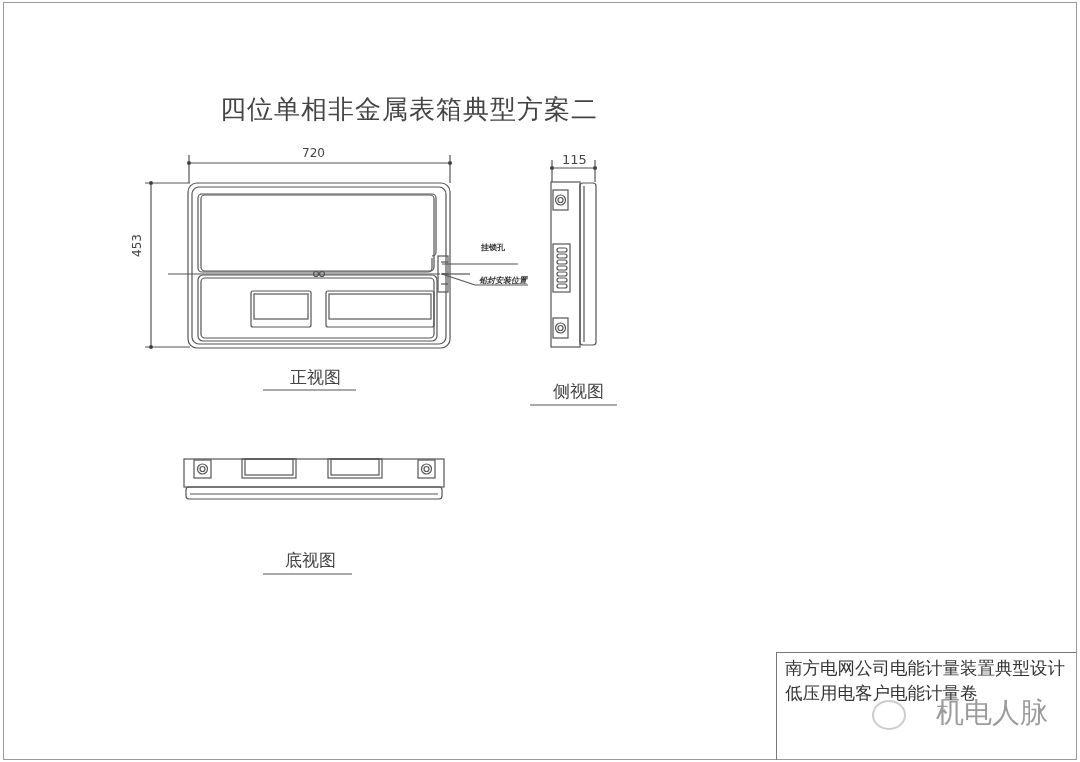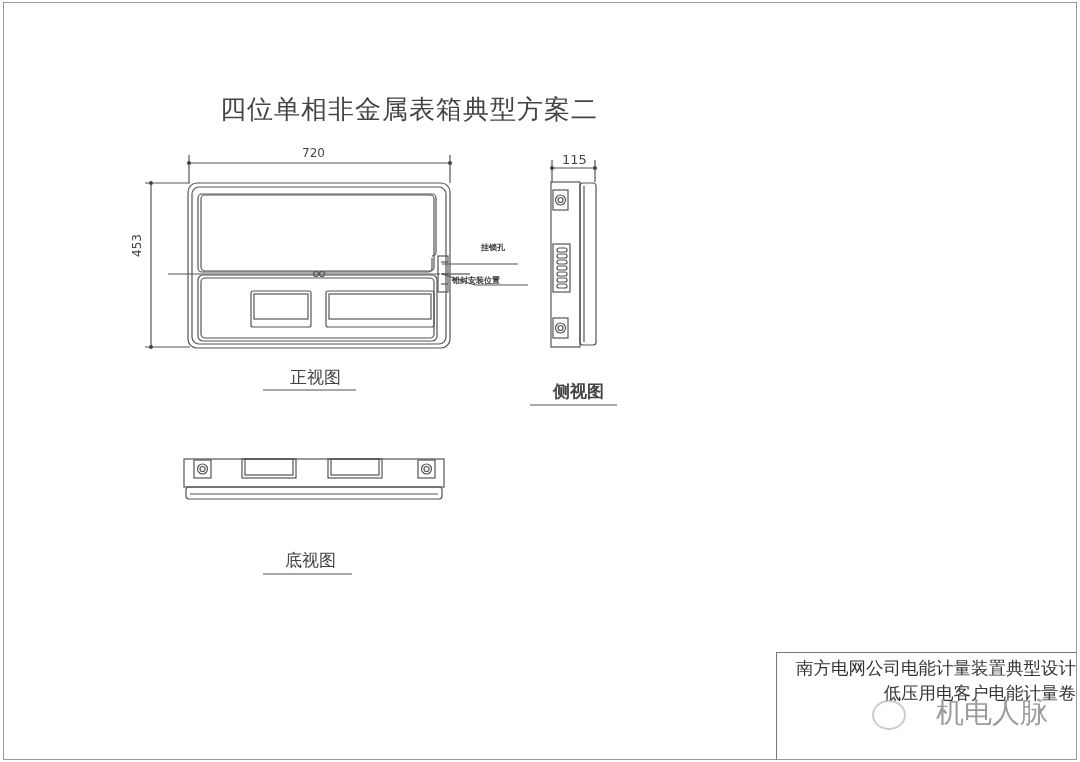--- a/index.html
+++ b/index.html
@@ -11,21 +11,21 @@
   .title { position:absolute; left:220px; top:92px; font-size:26px; letter-spacing:1px;
            color:#444; font-family:Liberation Serif, serif; white-space:nowrap; }
   .dim { position:absolute; font-family:"DejaVu Sans", sans-serif; font-size:12px; color:#444; }
   .vlabel { position:absolute; font-size:17px; color:#444; white-space:nowrap; }
   .note { position:absolute; font-size:8px; color:#333; font-weight:bold; white-space:nowrap;
           font-family:"DejaVu Sans", sans-serif; }
   .titleblock { position:absolute; left:776px; top:652px; width:300px; height:108px;
                 border-left:1px solid #777; border-top:1px solid #777; box-sizing:border-box;
                 padding:3px 0 0 8px; }
   .tb-line { font-size:17.5px; line-height:24.5px; color:#333; white-space:nowrap;
-             font-family:"DejaVu Serif", serif;text-align:right; }
+             font-family:"DejaVu Serif", serif; }
   .tb-code { font-family:"Liberation Mono", monospace; font-size:18px; }
   .watermark { position:absolute; left:880px; top:694px; font-size:28px; color:#8a8a8a;
                opacity:0.85; white-space:nowrap; font-family:"DejaVu Sans", sans-serif;margin-left:26px; }
   .wm-icon { position:absolute; left:872px; top:700px; width:30px; height:26px;
              border:2px solid #aaa; border-radius:50%; opacity:0.6; }
 </style>
 </head>
 <body>
 
 <div class="frame"></div>
@@ -125,24 +125,24 @@
     <line x1="530" y1="405" x2="617" y2="405"></line>
     <line x1="263" y1="574" x2="352" y2="574"></line>
   </g>
 </svg>
 
 <div class="dim" style="left:302px;top:146px;">720</div>
 <div class="dim" style="left:130px;top:257px;transform:rotate(-90deg);transform-origin:left top;">453</div>
 <div class="dim" style="left:562px;top:152px;font-size:13px;">115</div>
 
 <div class="note" style="left:481px;top:242px;font-family:Liberation Mono, monospace;">挂锁孔</div>
-<div class="note" style="left:452px;top:275px;">铅封安装位置</div>
+<div class="note" style="left:479px;top:275px;font-style:italic;">铅封安装位置</div>
 
 <div class="vlabel" style="left:290px;top:366px;">正视图</div>
-<div class="vlabel" style="left:553px;top:380px;font-weight:bold;">侧视图</div>
+<div class="vlabel" style="left:553px;top:380px;">侧视图</div>
 <div class="vlabel" style="left:285px;top:549px;">底视图</div>
 
 <div class="titleblock">
   <div class="tb-line">南方电网公司电能计量装置典型设计</div>
   <div class="tb-line">低压用电客户电能计量卷</div>
 </div>
 
 <div class="wm-icon"></div>
 <div class="watermark" style="left:910px;">机电人脉</div>
 

